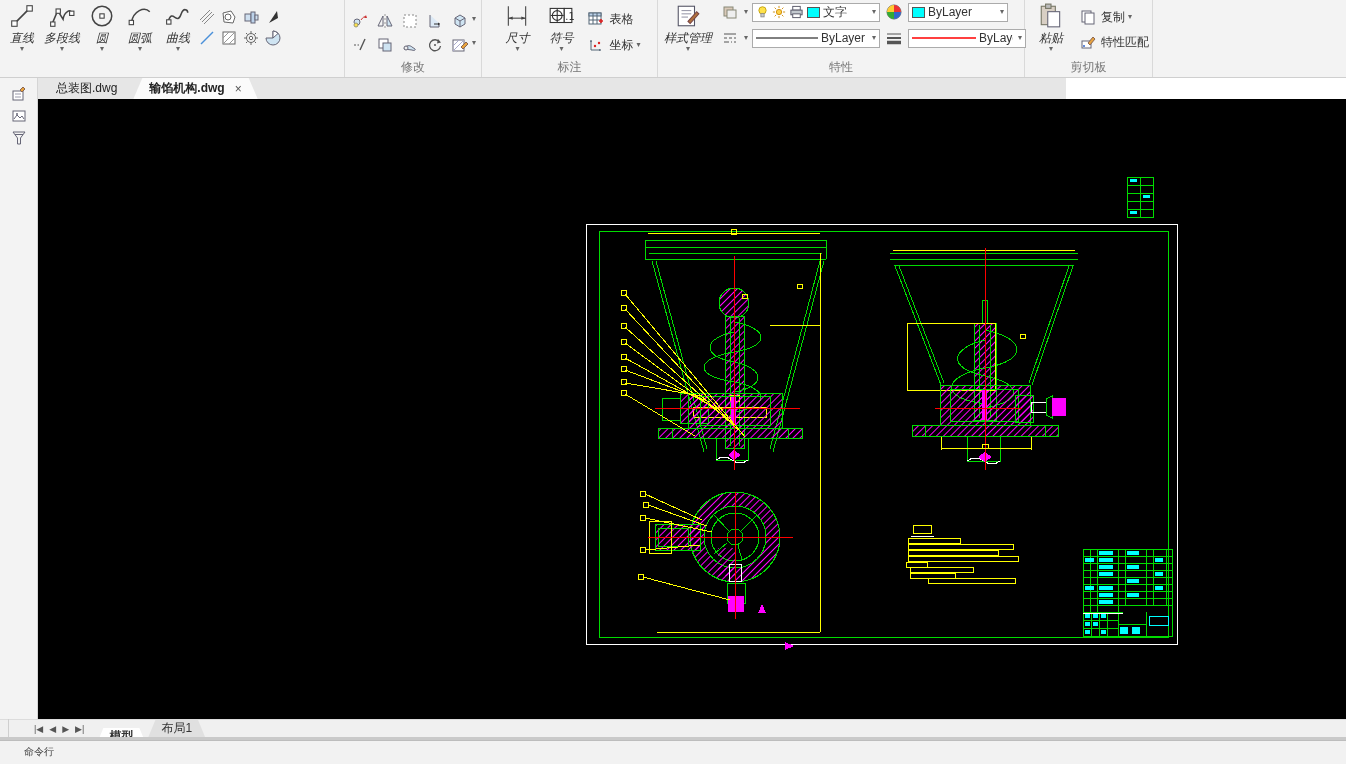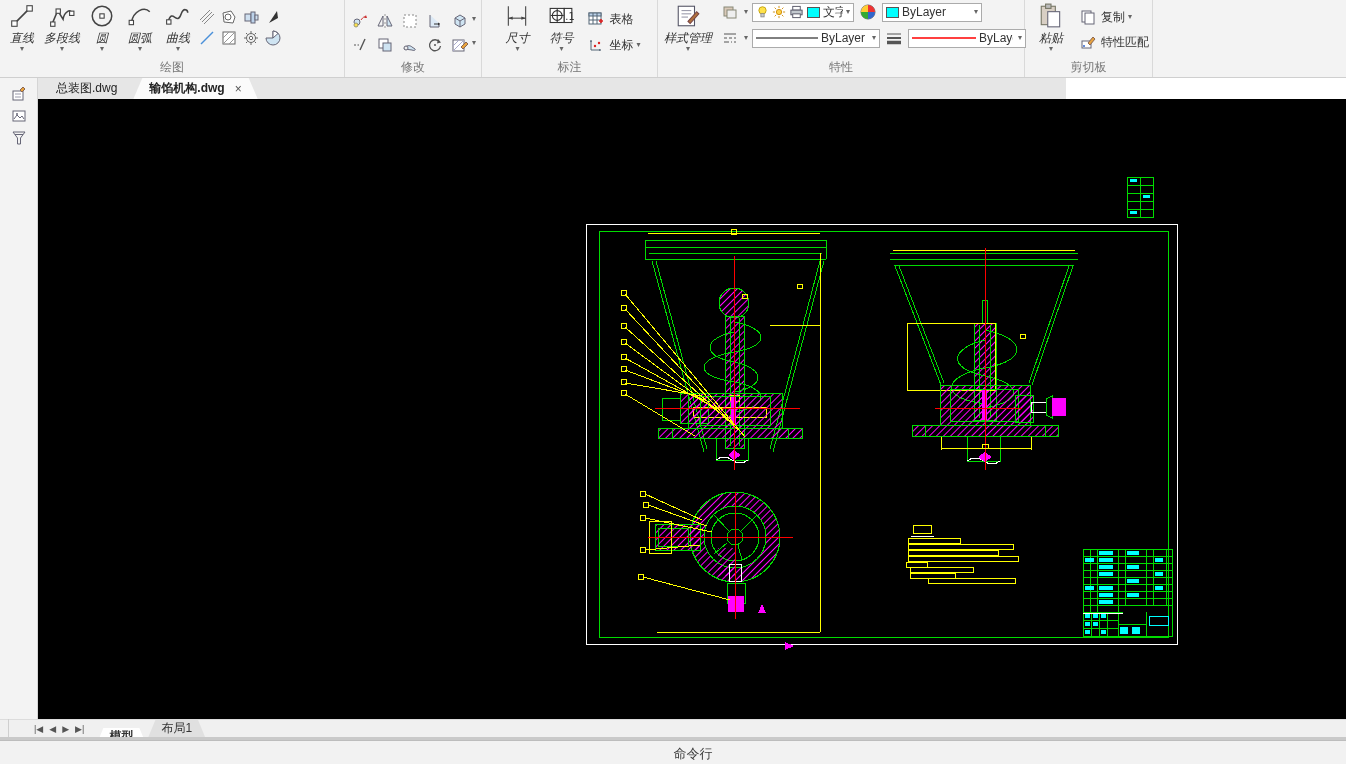--- a/index.html
+++ b/index.html
@@ -49,21 +49,21 @@
   #sheettabs{position:absolute;left:0;top:719px;width:1346px;height:18px;background:#f0f0f0;border-top:1px solid #dcdcdc;display:flex;align-items:center;font-size:11px;}
   .navbtns{display:flex;gap:6px;margin-left:34px;color:#555;font-size:9px;}
   .navbtns span{cursor:default;}
   .stab{height:17px;display:flex;align-items:center;padding:0 13px;clip-path:polygon(7px 0,calc(100% - 7px) 0,100% 100%,0 100%);margin-left:2px;background:#e0e0e0;color:#333;font-size:12px;}
   .stab.active{background:#ffffff;font-weight:bold;margin-top:16px;}
   #sheettabs .lead{width:10px;}
 
   
   #cmdline{position:absolute;left:0;top:737px;width:1346px;height:27px;background:#f2f2f2;}
   #cmdline .grip{height:4px;background:#c9c9c9;border-bottom:1px solid #bdbdbd;}
-  #cmdline .cmdtext{padding:4px 0 0 40px;color:#3c3c3c;font-size:13px;text-align:center;}
+  #cmdline .cmdtext{padding:4px 0 0 24px;color:#3c3c3c;font-size:10px;}
   #vdiv{position:absolute;left:8px;top:719px;width:1px;height:45px;background:#cfcfcf;}
 </style>
 </head>
 <body>
 
 <div id="app">
 
   <div id="ribbon">
 
     <div class="panel" style="width:345px">
@@ -177,21 +177,20 @@
               </svg>
             </span>
           <span class="sicon">
               <svg viewBox="0 0 16 16">
                 <path d="M8,8 L8,1 A7,7 0 1 1 1,8 Z" fill="#cfe4f2" stroke="#667"></path>
                 <path d="M8,8 L8,1 A7,7 0 0 1 13,3.5 Z" fill="#fff" stroke="#667"></path>
               </svg>
             </span>
         </div>
       </div>
-      <div class="panel-title">绘图</div>
     </div>
 
     <div class="panel" style="width:137px">
       <div class="panel-content" style="justify-content:center">
         <div class="small-grid" style="margin-top:10px;gap:4px 5px">
           <span class="sicon">
               <svg viewBox="0 0 16 16">
                 <circle cx="5" cy="9" r="3" fill="#cfe4f2" stroke="#667"></circle>
                 <circle cx="4" cy="12" r="2" fill="#ffe24a" stroke="#997"></circle>
                 <path d="M9,7 C11,4 13,3 14,4" fill="none" stroke="#c33"></path>
@@ -343,21 +342,21 @@
         </div>
         <div class="prop-col">
           <div class="prop-row">
             <span class="sicon">
                 <svg viewBox="0 0 16 16">
                   <rect x="2" y="3" width="9" height="9" fill="#d9c9b8" stroke="#887"></rect>
                   <rect x="5" y="6" width="9" height="8" fill="#eee" stroke="#887"></rect>
                 </svg>
               </span>
             <span class="caret">▾</span>
-            <div class="combo" style="width:102px">
+            <div class="combo" style="width:128px">
               <span class="sicon" style="width:13px;height:15px">
                   <svg viewBox="0 0 16 16">
                     <circle cx="8" cy="6" r="4.5" fill="#ffe24a" stroke="#b90"></circle>
                     <rect x="6" y="10" width="4" height="4" fill="#ccc" stroke="#888"></rect>
                   </svg>
                 </span>
               <span class="sicon" style="width:14px;height:15px">
                   <svg viewBox="0 0 16 16">
                     <circle cx="8" cy="8" r="3" fill="#ffd24a" stroke="#c80"></circle>
                     <g stroke="#c80">

